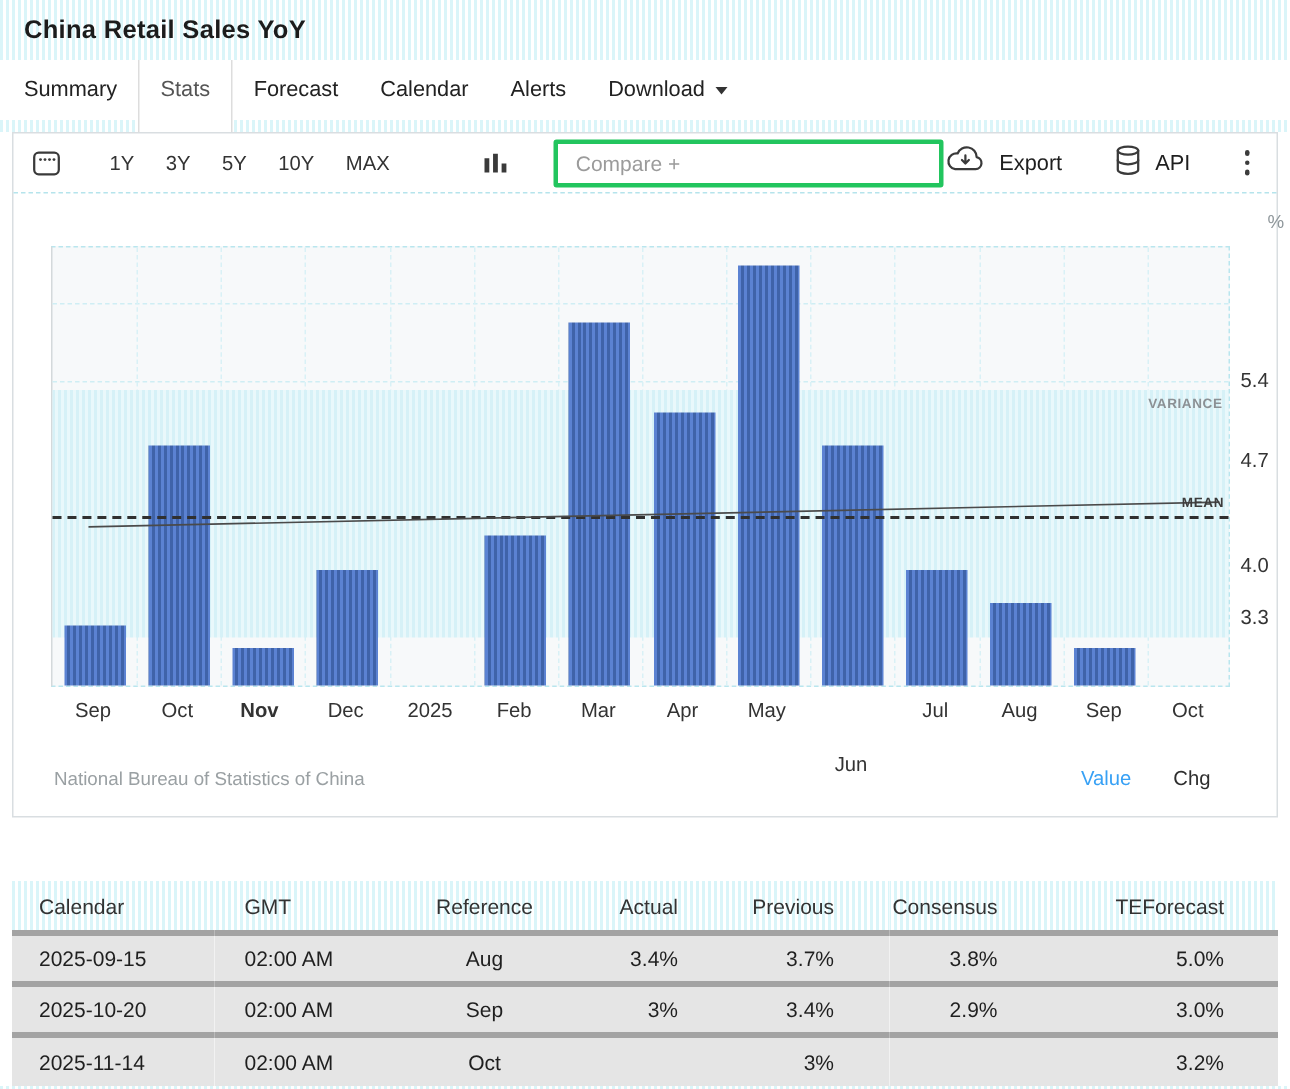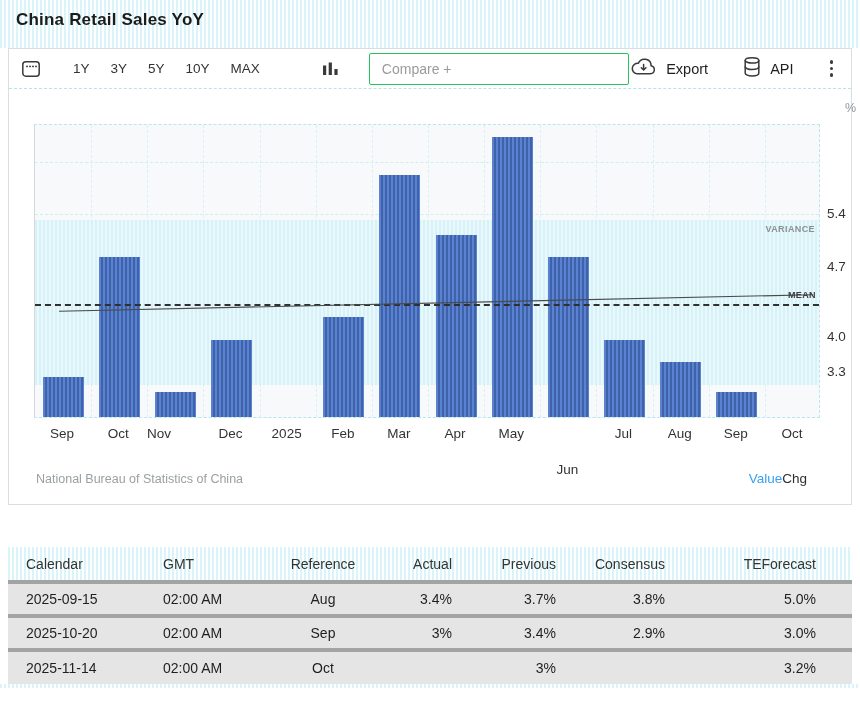--- a/index.html
+++ b/index.html
@@ -24,21 +24,21 @@
   .stripe-gap { height:8px; position:relative; z-index:1; }
 
   
   .card { width:844px; margin-left:8px; height:457px; background:#fff; border:1px solid #d9dee1; position:relative; z-index:2; }
 
   .toolbar { height:40px; display:flex; align-items:center; border-bottom:1px dashed #b5e4ec; padding:0 16px 0 12px; }
   .icon-btn { display:inline-flex; align-items:center; cursor:pointer; }
   .ranges { display:flex; gap:21px; margin-left:32px; font-size:13.5px; color:#333; }
   .ranges span { cursor:pointer; }
   .chart-type-btn { margin-left:62px; }
-  .compare { margin-left:30px; width:270px; height:32px; border:1px solid #22c55e; border-radius:2px;
+  .compare { margin-left:30px; width:270px; height:32px; border:3px solid #22c55e; border-radius:2px;
     font-size:14px; color:#333; padding:0 12px; outline:none; font-family:inherit; background:#fff; }
   .compare::placeholder { color:#9b9b9b; }
   .tool-right { margin-left:auto; display:flex; align-items:center; }
   .tool-link { display:inline-flex; align-items:center; gap:8px; font-size:14.5px; color:#1f1f1f; cursor:pointer; }
   .tool-link + .tool-link { margin-left:34px; }
   .kebab { margin-left:34px; display:flex; flex-direction:column; gap:3px; cursor:pointer; padding:2px; }
   .kebab i { width:3.5px; height:3.5px; border-radius:50%; background:#3c3c3c; }
 
   
   .chart-region { position:relative; height:370px; }
@@ -57,21 +57,21 @@
   .plot-label.variance { color:#8b9094; right:4px; }
   .plot-label.mean { color:#3c3c3c; right:3px; background:transparent; }
   .xlabels { position:absolute; left:25px; top:337px; width:786px; height:20px; }
   .xlabels span { position:absolute; text-align:center; font-size:13.5px; color:#333; width:56px; }
   .ylabels { position:absolute; left:818px; top:35px; width:30px; height:294px; }
   .ylabels span { position:absolute; font-size:13.5px; color:#333; }
   .unit-label { position:absolute; left:836px; top:12px; font-size:12.5px; color:#8f979b; }
 
   .chart-footer { height:47px; display:flex; align-items:center; padding:0 44px 8px 27px; }
   .source { font-size:12.5px; color:#9aa0a3; }
-  .footer-links { margin-left:auto; display:flex; font-size:13.5px;align-items:center; }
+  .footer-links { margin-left:auto; display:flex; gap:28px; font-size:13.5px;align-items:center; }
   .footer-links .value { cursor:pointer; }
   .footer-links .chg { color:#2e2e2e; cursor:pointer; }
 
   
   .datatable { width:844px; margin-left:8px; margin-top:42px; }
   table { width:100%; border-collapse:collapse; table-layout:fixed; font-size:14px; }
   col.c0{width:135px} col.c1{width:115px} col.c2{width:130px} col.c3{width:100px}
   col.c4{width:105px} col.c5{width:125px} col.c6{width:134px}
   th { font-weight:normal; color:#333; height:35px; }
   td { color:#1f1f1f; height:34px; background:#e5e5e5; border-top:4px solid #a3a3a3; }
@@ -88,20 +88,30 @@
 </style>
 </head>
 <body>
 
 <div>
 
   <header class="titlebar striped">
     <h1>China Retail Sales YoY</h1>
   </header>
 
+  <nav class="tabs">
+    <div class="tab">Summary</div>
+    <div class="tab active">Stats</div>
+    <div class="tab">Forecast</div>
+    <div class="tab">Calendar</div>
+    <div class="tab">Alerts</div>
+    <div class="tab">
+      <span>Download</span><span class="caret"></span>
+    </div>
+  </nav>
 
   <div class="stripe-gap striped"></div>
 
   <section class="card">
 
     <div class="toolbar">
       <span class="icon-btn">
         <svg width="20" height="20" viewBox="0 0 20 20">
           <rect class="stroke" x="1.8" y="2.8" width="16.4" height="14.4" rx="3"></rect>
           <circle cx="6" cy="7.4" r="0.95" fill="#3a3a3a"></circle>
@@ -190,21 +200,21 @@
           <div class="meanline" style="top: 178.725px;"></div>
           <svg class="trend-svg" width="786" height="294">
             <line x1="24" y1="186.22499999999997" x2="778" y2="169.72500000000002" stroke="#4a4a4a" stroke-width="1.1"></line>
           </svg>
           <div class="plot-label variance" style="top: 98.725px;">VARIANCE</div>
           <div class="plot-label mean" style="top: 164.725px;">MEAN</div>
         </div>
       <div class="xlabels" id="xlabels">
           <span style="left: 0.0714285px;">Sep</span>
           <span style="left: 56.2143px;">Oct</span>
-          <span style="left: 97px;">Nov</span>
+          <span style="left: 111px; font-weight: bold;">Nov</span>
           <span style="left: 168.5px;">Dec</span>
           <span style="left: 224.643px;">2025</span>
           <span style="left: 280.786px;">Feb</span>
           <span style="left: 336.929px;">Mar</span>
           <span style="left: 393.071px;">Apr</span>
           <span style="left: 449.214px;">May</span>
           <span style="left: 505.357px; margin-top: 36px;">Jun</span>
           <span style="left: 561.5px;">Jul</span>
           <span style="left: 617.643px;">Aug</span>
           <span style="left: 673.786px;">Sep</span>

